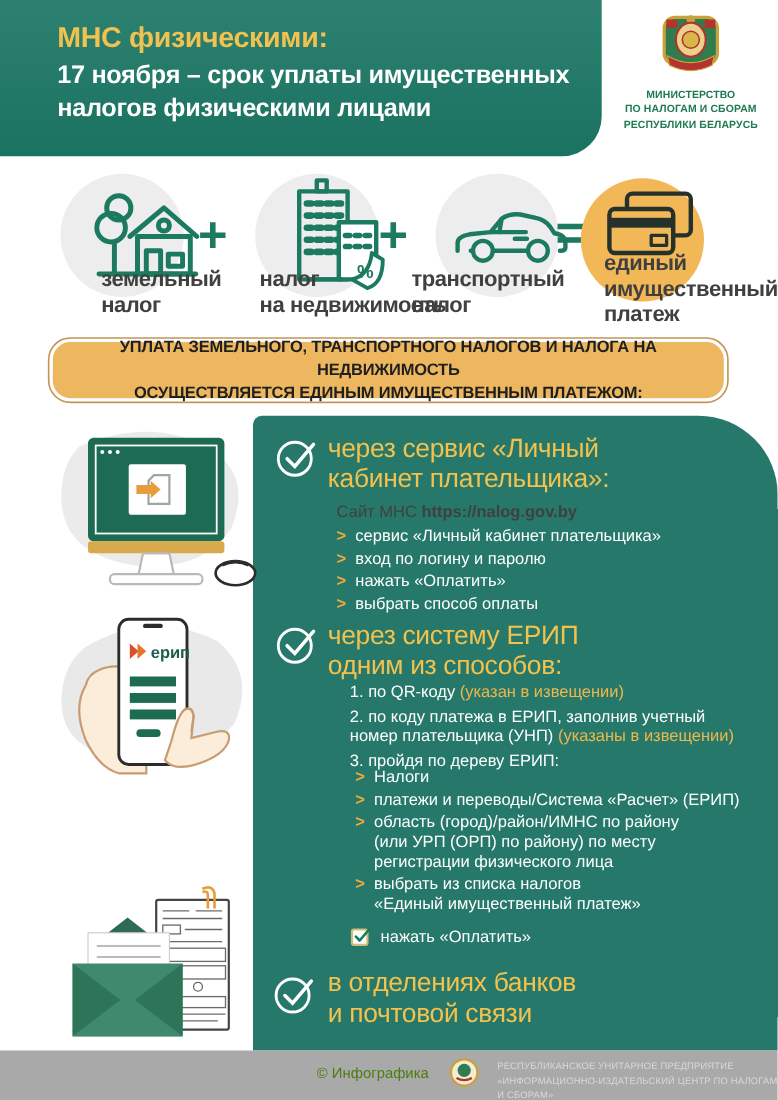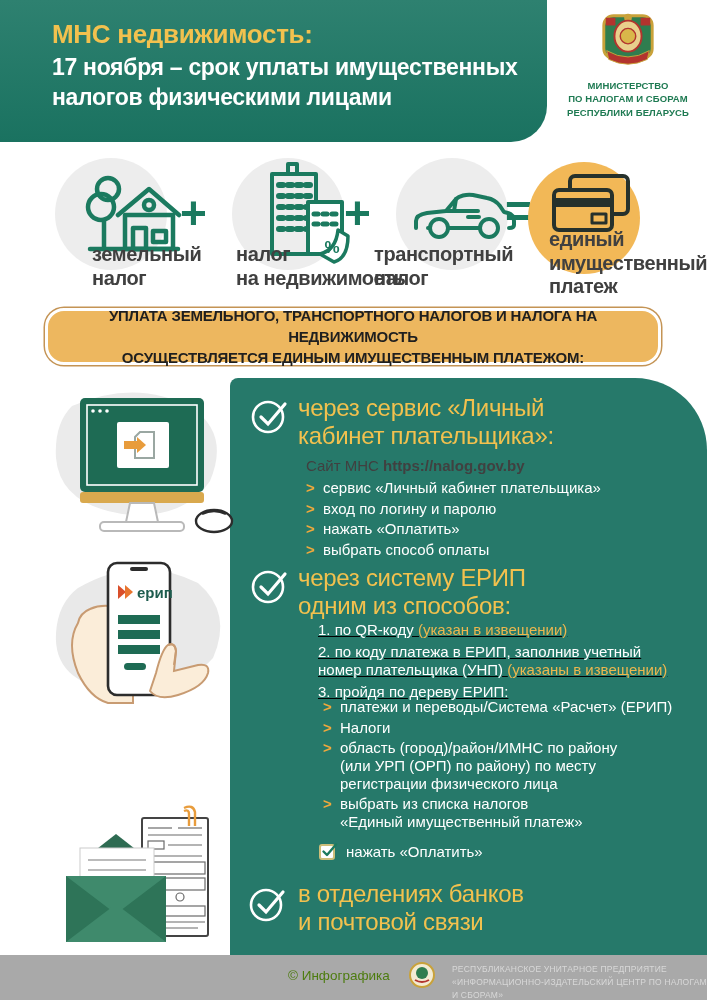--- a/index.html
+++ b/index.html
@@ -34,38 +34,38 @@
   .panel { left:230px; top:378px; width:477px; height:577px; background:#26796a; border-radius:8px 72px 0 0; }
 
   .sec-head { color:#f2c14e; font-size:24px; font-weight:normal; line-height:1.15; white-space:pre-line; letter-spacing:-0.3px; }
   .body-text { color:#404040; font-size:15px; line-height:1.2; }
   .site-url { font-weight:bold; }
 
   ul.arrows { list-style:none; width:372px; }
   ul.arrows li { position:relative; padding-left:17px; margin-bottom:3px; color:#ffffff; font-size:15px; line-height:1.18; white-space:pre-line; }
   ul.arrows li::before { content:">"; position:absolute; left:0; top:0; color:#f0a93c; font-weight:bold; }
 
-  ol.numbered { list-style:none; width:362px;text-decoration:underline; }
+  ol.numbered { list-style:none; width:362px; }
   ol.numbered li { margin-bottom:4px; color:#ffffff; font-size:15px; line-height:1.2; }
   .note { color:#edb74e; }
 
   .checkbox-line { display:flex; align-items:center; gap:8px; color:#ffffff; font-size:15px; }
 
   
   .footer { left:0; top:955px; width:707px; height:45px; background:#a9a9a9; }
   .copyright { left:288px; top:968px; color:#4d7c0f; font-size:13.5px; }
   .org { left:452px; top:963px; color:#d8d8d8; font-size:8.5px; line-height:1.55; white-space:pre-line; letter-spacing:0.2px; }
 </style>
 </head>
 <body>
 
 <div class="page">
 
   <div class="abs header">
-    <div class="abs kicker">МНС недвижимость:</div>
+    <div class="abs kicker">МНС физическими:</div>
     <div class="abs title">17 ноября – срок уплаты имущественных
 налогов физическими лицами</div>
   </div>
 
   <div class="abs logo-block">
     <svg width="62" height="60" viewBox="0 0 64 62">
       <rect x="7" y="6" width="50" height="44" rx="10" fill="#2f7d4f" stroke="#c9a23a" stroke-width="3"></rect>
       <rect x="9" y="8" width="10" height="8" fill="#b3342e"></rect>
       <rect x="45" y="8" width="10" height="8" fill="#b3342e"></rect>
       <circle cx="32" cy="8" r="4" fill="#c9a23a"></circle>
@@ -177,22 +177,22 @@
     <path d="M12 22 L19 29 L36 9" stroke-width="3.2"></path>
   </svg>
   <div class="abs sec-head" style="left:298px; top:564px;">через систему ЕРИП
 одним из способов:</div>
   <ol class="abs numbered" style="left:318px; top:621px;">
     <li><span>1. по QR-коду </span><span class="note">(указан в извещении)</span></li>
     <li><span>2. по коду платежа в ЕРИП, заполнив учетный номер плательщика (УНП) </span><span class="note">(указаны в извещении)</span></li>
     <li><span>3. пройдя по дереву ЕРИП:</span></li>
   </ol>
   <ul class="abs arrows" style="left:323px; top:698px;">
+    <li>Налоги</li>
     <li>платежи и переводы/Система «Расчет» (ЕРИП)</li>
-    <li>Налоги</li>
     <li>область (город)/район/ИМНС по району
 (или УРП (ОРП) по району) по месту
 регистрации физического лица</li>
     <li>выбрать из списка налогов
 «Единый имущественный платеж»</li>
   </ul>
   <div class="abs checkbox-line" style="left:318px; top:841px;">
     <svg width="20" height="20" viewBox="0 0 20 20" fill="none" stroke-linecap="round" stroke-linejoin="round">
       <rect x="2" y="4" width="14" height="14" rx="2" fill="#ffffff" stroke="#cdbe7a" stroke-width="2"></rect>
       <path d="M5.5 10.5 L9 14 L18 3.5" stroke="#1b7a5f" stroke-width="2.4"></path>

